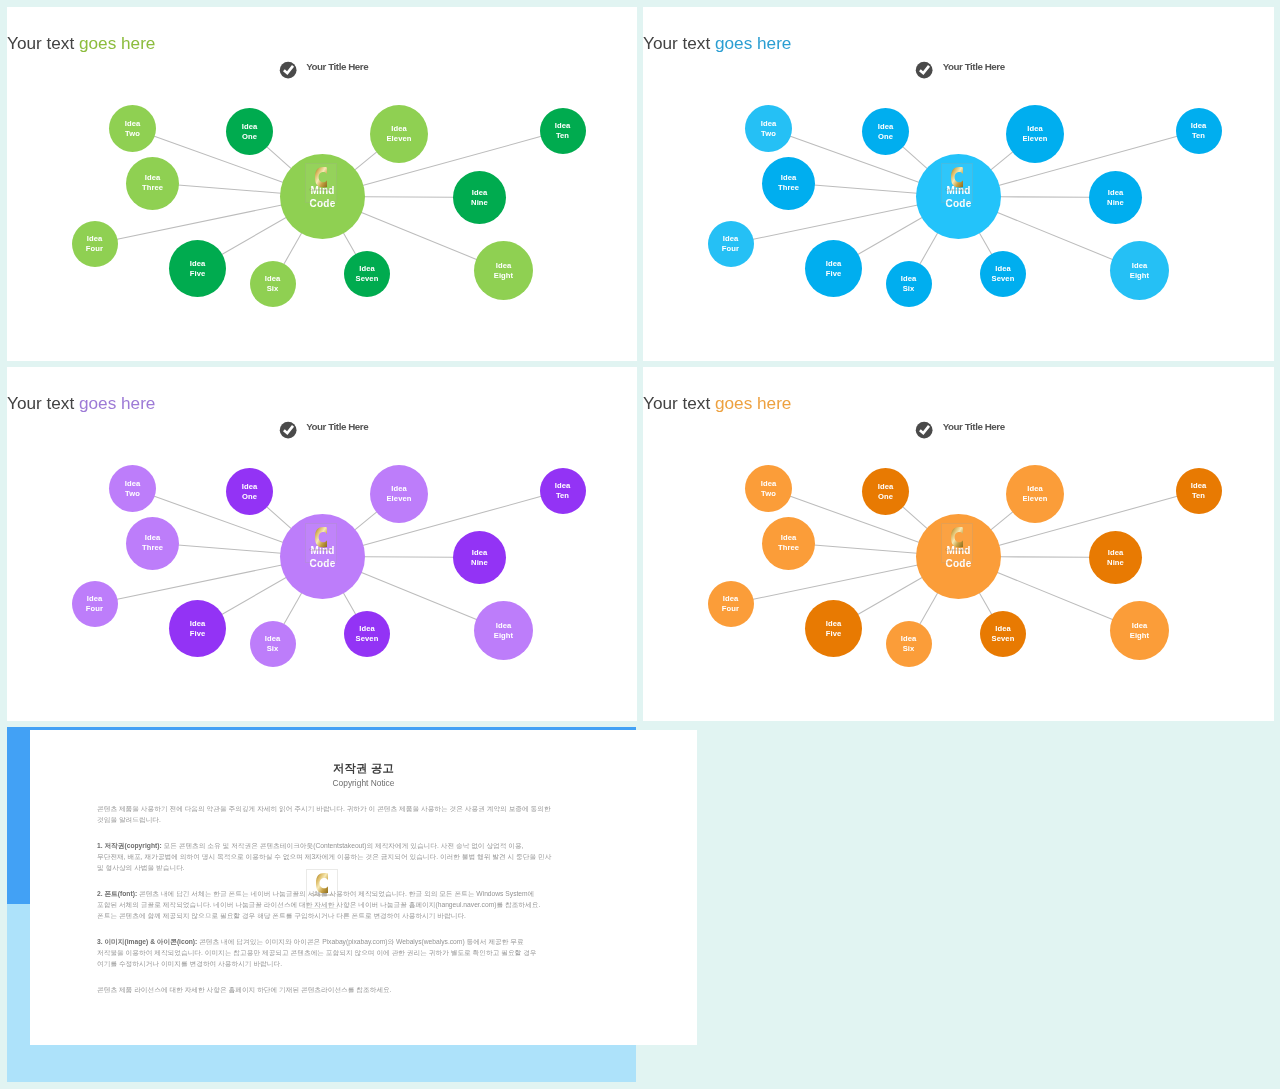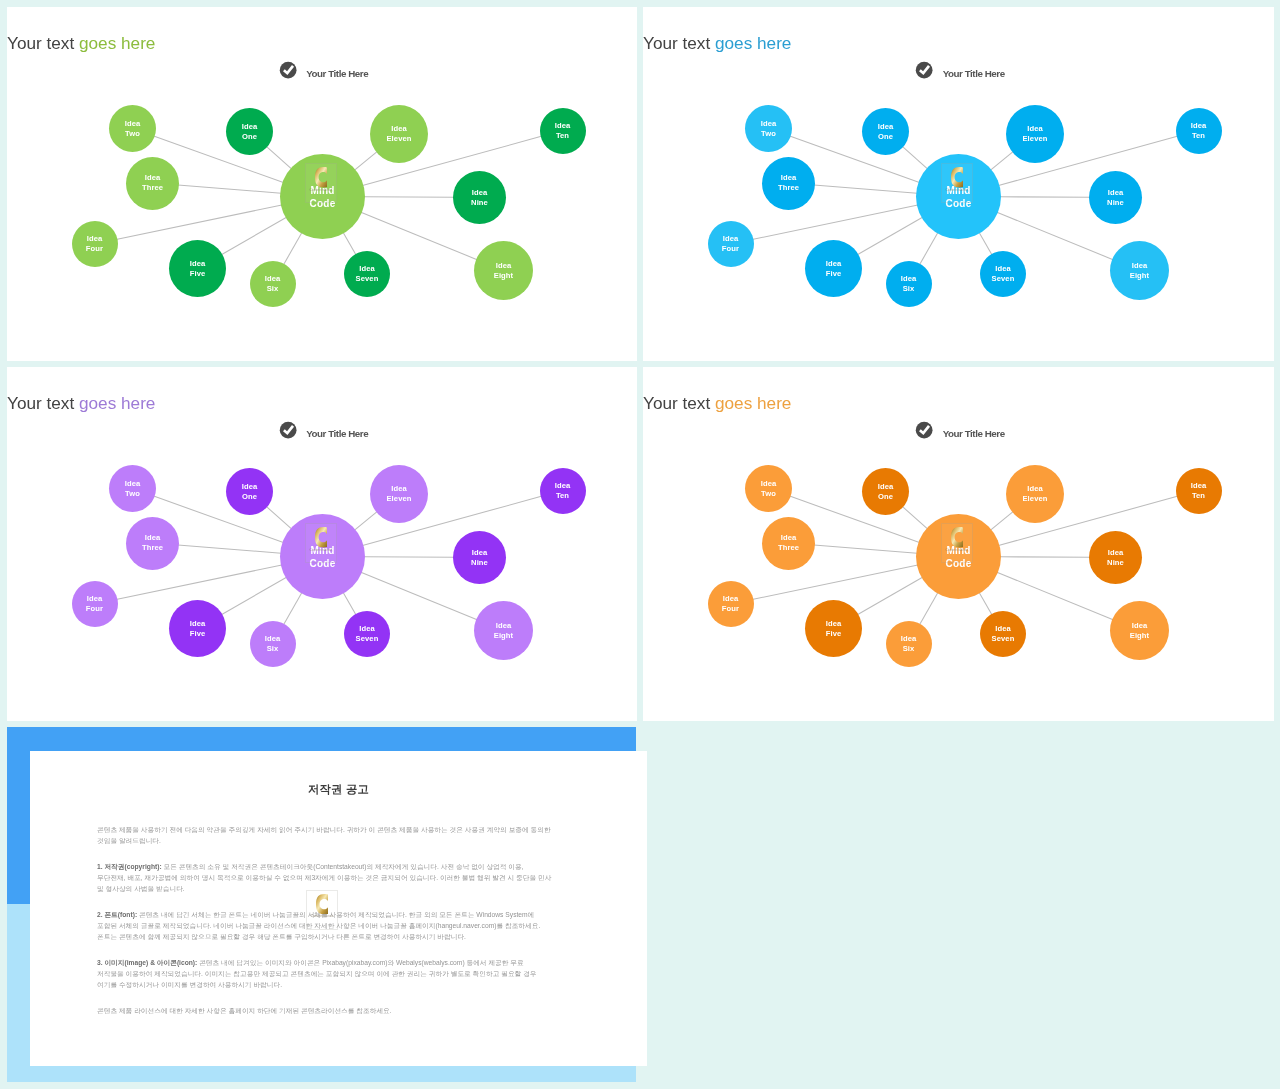--- a/index.html
+++ b/index.html
@@ -7,41 +7,41 @@
   body{width:1280px;height:1089px;background:#e1f4f2;font-family:"Liberation Sans",sans-serif;overflow:hidden;}
   .stage{position:relative;width:1280px;height:1089px;}
   .slide{position:absolute;background:#ffffff;overflow:hidden;}
   .s1{left:7px;top:7px;width:630px;height:354px;}
   .s2{left:643px;top:7px;width:631px;height:354px;}
   .s3{left:7px;top:367px;width:630px;height:354px;}
   .s4{left:643px;top:367px;width:631px;height:354px;}
   .headline{position:absolute;left:0;top:26px;width:100%;text-align:left;
     font-size:17.2px;font-weight:400;color:#434343;letter-spacing:0px;white-space:nowrap;}
   .headline .accent{font-weight:400;}
-  .subrow{position:absolute;left:1.5px;top:53.5px;width:100%;display:flex;justify-content:center;align-items:flex-end;}
+  .subrow{position:absolute;left:1.5px;top:53.5px;width:100%;display:flex;justify-content:center;align-items:flex-start;}
   .checkicon{width:18.3px;height:18.3px;display:block;}
   .subtitle{font-size:9.8px;font-weight:700;color:#555555;margin-left:9px;letter-spacing:-0.45px;}
   .map{position:absolute;left:0;top:0;width:630px;height:354px;}
   .node{position:absolute;border-radius:50%;display:flex;flex-direction:column;
     align-items:center;justify-content:center;color:#ffffff;text-align:center;line-height:1.28;}
   .node span{display:block;}
   .nlabel{font-weight:700;font-size:7.6px;letter-spacing:0.1px;}
   .center-node .nlabel{font-size:10px;letter-spacing:0.2px;}
   .center-node{padding-top:3px;box-sizing:border-box;}
   .wm{position:absolute;pointer-events:none;width:32px;height:40px;}
   .wm-box{position:absolute;left:0;top:0;width:32px;height:40px;
     border:1px solid rgba(152,148,138,.2);box-sizing:border-box;background:rgba(255,255,255,.055);}
   .wm-c{position:absolute;left:10px;top:4.4px;width:12px;height:20.4px;display:block;}
   .wm-t{position:absolute;left:0;top:25.6px;width:32px;text-align:center;
     color:rgba(118,104,76,.5);line-height:1;white-space:nowrap;font-size:3.2px;
     letter-spacing:-0.1px;}
   
   .s5frame{position:absolute;left:7px;top:727px;width:629px;height:355px;background:#42a1f5;}
   .s5frame-low{position:absolute;left:7px;top:904px;width:629px;height:178px;background:#ade2fa;}
-  .s5paper{position:absolute;left:30px;top:751px;width:617px;height:315px;background:#ffffff;}
+  .s5paper{position:absolute;left:30px;top:730px;width:667px;height:315px;background:#ffffff;}
   .cp-title{position:absolute;left:0;top:31px;width:100%;text-align:center;font-size:11.3px;font-weight:700;color:#3c3c3c;letter-spacing:0.2px;}
   .cp-sub{position:absolute;left:0;top:48px;width:100%;text-align:center;font-size:8.4px;font-weight:400;color:#6e6e6e;}
   .cp-body{position:absolute;left:67px;top:73px;width:455px;color:#949494;font-size:6.7px;line-height:11px;
     word-break:keep-all;}
   .cp-body p{margin:0 0 15px 0;}
   .cp-body b{color:#6d6d6d;font-weight:700;}
 </style>
 </head>
 <body>
 
@@ -392,20 +392,21 @@
           <path fill="url(#wmg3)" d="M124 70 L124 4 C112 1 100 0 88 0 C30 0 0 28 0 100 C0 172 30 200 88 200 C100 200 112 199 124 196 L124 130 C113 144 101 150 88 150 C60 150 37 132 37 100 C37 68 60 50 88 50 C101 50 113 56 124 70 Z"></path>
         </svg>
         <div class="wm-t">Contents takeout</div>
       </div>
     </div>
 
   <div class="s5frame"></div>
   <div class="s5frame-low"></div>
   <div class="s5paper">
     <div class="cp-title">저작권 공고</div>
+    <div class="cp-sub">Copyright Notice</div>
     <div class="cp-body" id="cp-body">
         <p>콘텐츠 제품을 사용하기 전에 다음의 약관을 주의깊게 자세히 읽어 주시기 바랍니다. 귀하가 이 콘텐츠 제품을 사용하는 것은 사용권 계약의 보증에 동의한 것임을 알려드립니다.</p>
         <p><b>1. 저작권(copyright):</b> 모든 콘텐츠의 소유 및 저작권은 콘텐츠테이크아웃(Contentstakeout)의 제작자에게 있습니다. 사전 승낙 없이 상업적 이용, 무단전재, 배포, 재가공법에 의하여 명시 목적으로 이용하실 수 없으며 제3자에게 이용하는 것은 금지되어 있습니다. 이러한 불법 행위 발견 시 중단을 민사 및 형사상의 사법을 받습니다.</p>
         <p><b>2. 폰트(font):</b> 콘텐츠 내에 담긴 서체는 한글 폰트는 네이버 나눔글꼴의 서체를 사용하여 제작되었습니다. 한글 외의 모든 폰트는 Windows System에 포함된 서체의 글꼴로 제작되었습니다. 네이버 나눔글꼴 라이선스에 대한 자세한 사항은 네이버 나눔글꼴 홈페이지(hangeul.naver.com)를 참조하세요. 폰트는 콘텐츠에 함께 제공되지 않으므로 필요할 경우 해당 폰트를 구입하시거나 다른 폰트로 변경하여 사용하시기 바랍니다.</p>
         <p><b>3. 이미지(image) &amp; 아이콘(icon):</b> 콘텐츠 내에 담겨있는 이미지와 아이콘은 Pixabay(pixabay.com)와 Webalys(webalys.com) 등에서 제공한 무료 저작물을 이용하여 제작되었습니다. 이미지는 참고용만 제공되고 콘텐츠에는 포함되지 않으며 이에 관한 권리는 귀하가 별도로 확인하고 필요할 경우 여기를 수정하시거나 이미지를 변경하여 사용하시기 바랍니다.</p>
         <p>콘텐츠 제품 라이선스에 대한 자세한 사항은 홈페이지 하단에 기재된 콘텐츠라이선스를 참조하세요.</p>
       </div>
     <div class="wm" id="wm5" style="left: 276px; top: 138.5px;">
         <div class="wm-box"></div>
         <svg class="wm-c" viewBox="0 0 124 200" preserveAspectRatio="none">

